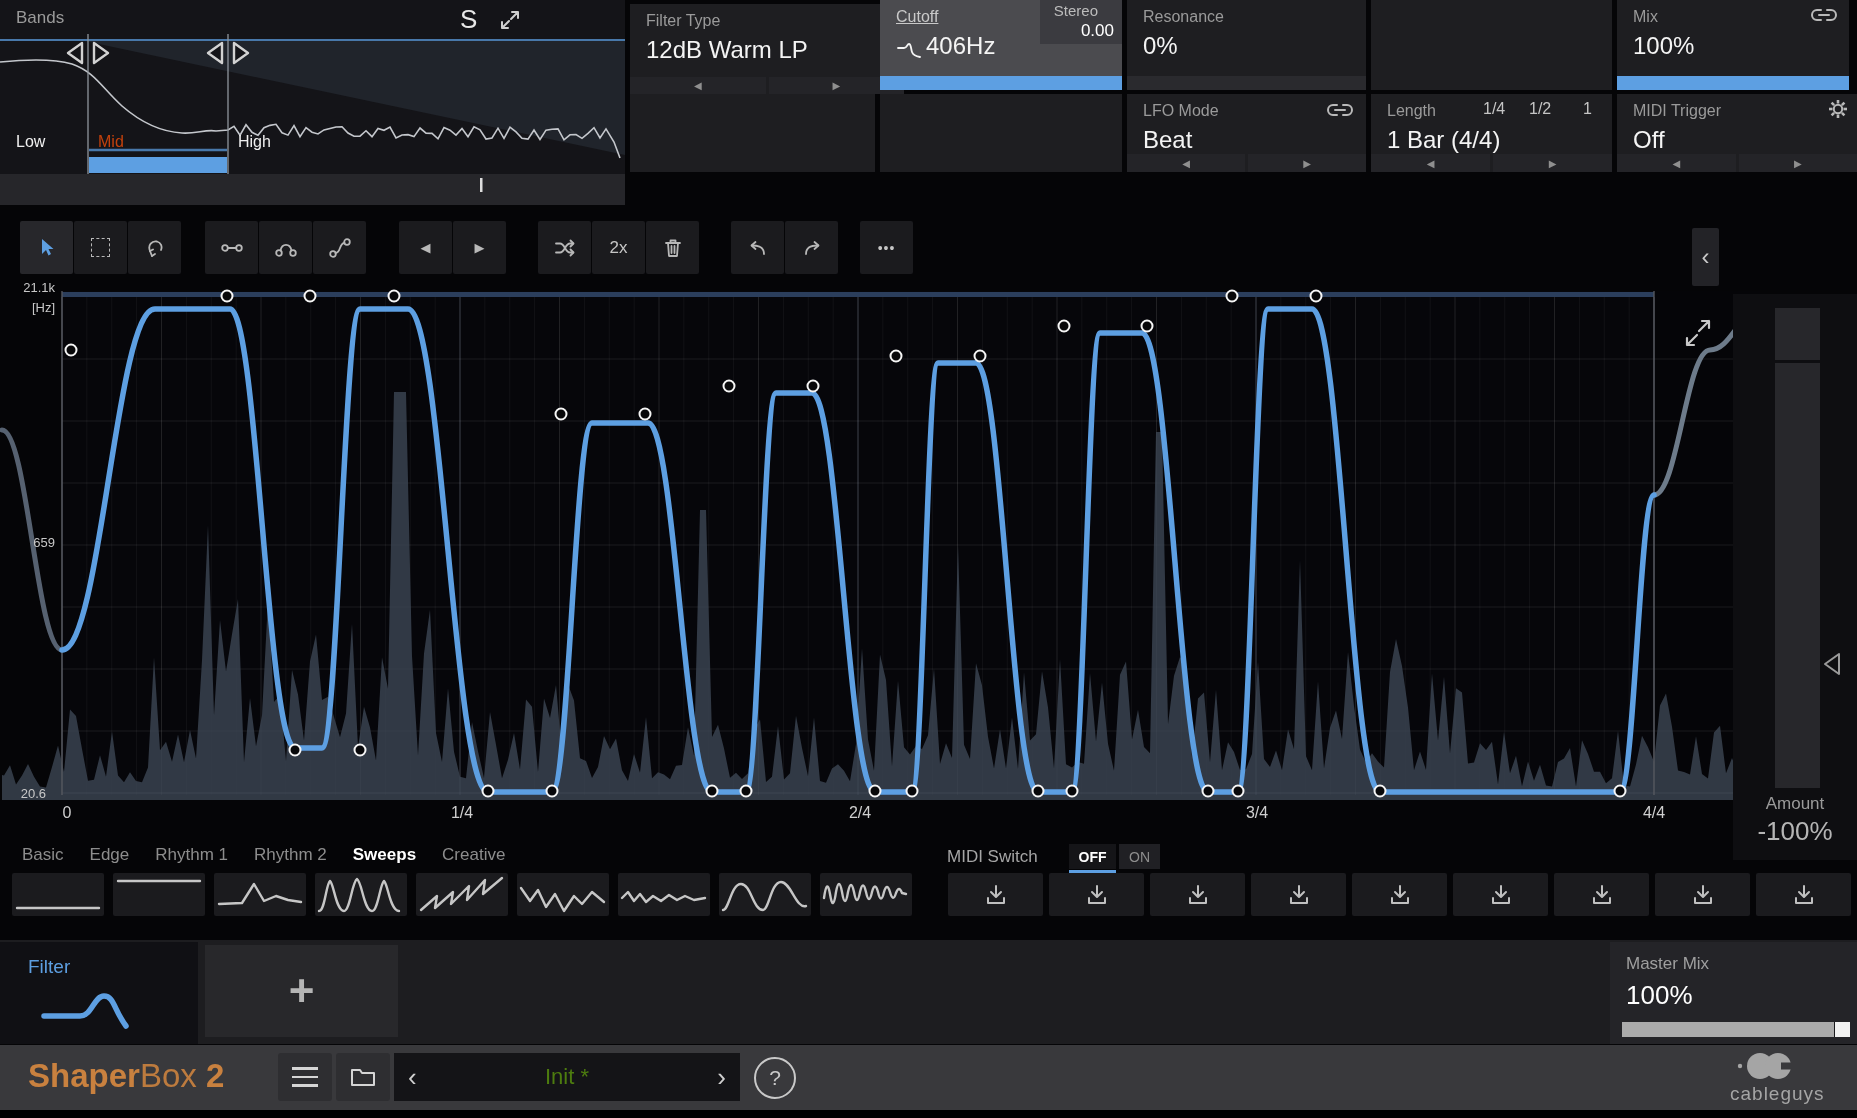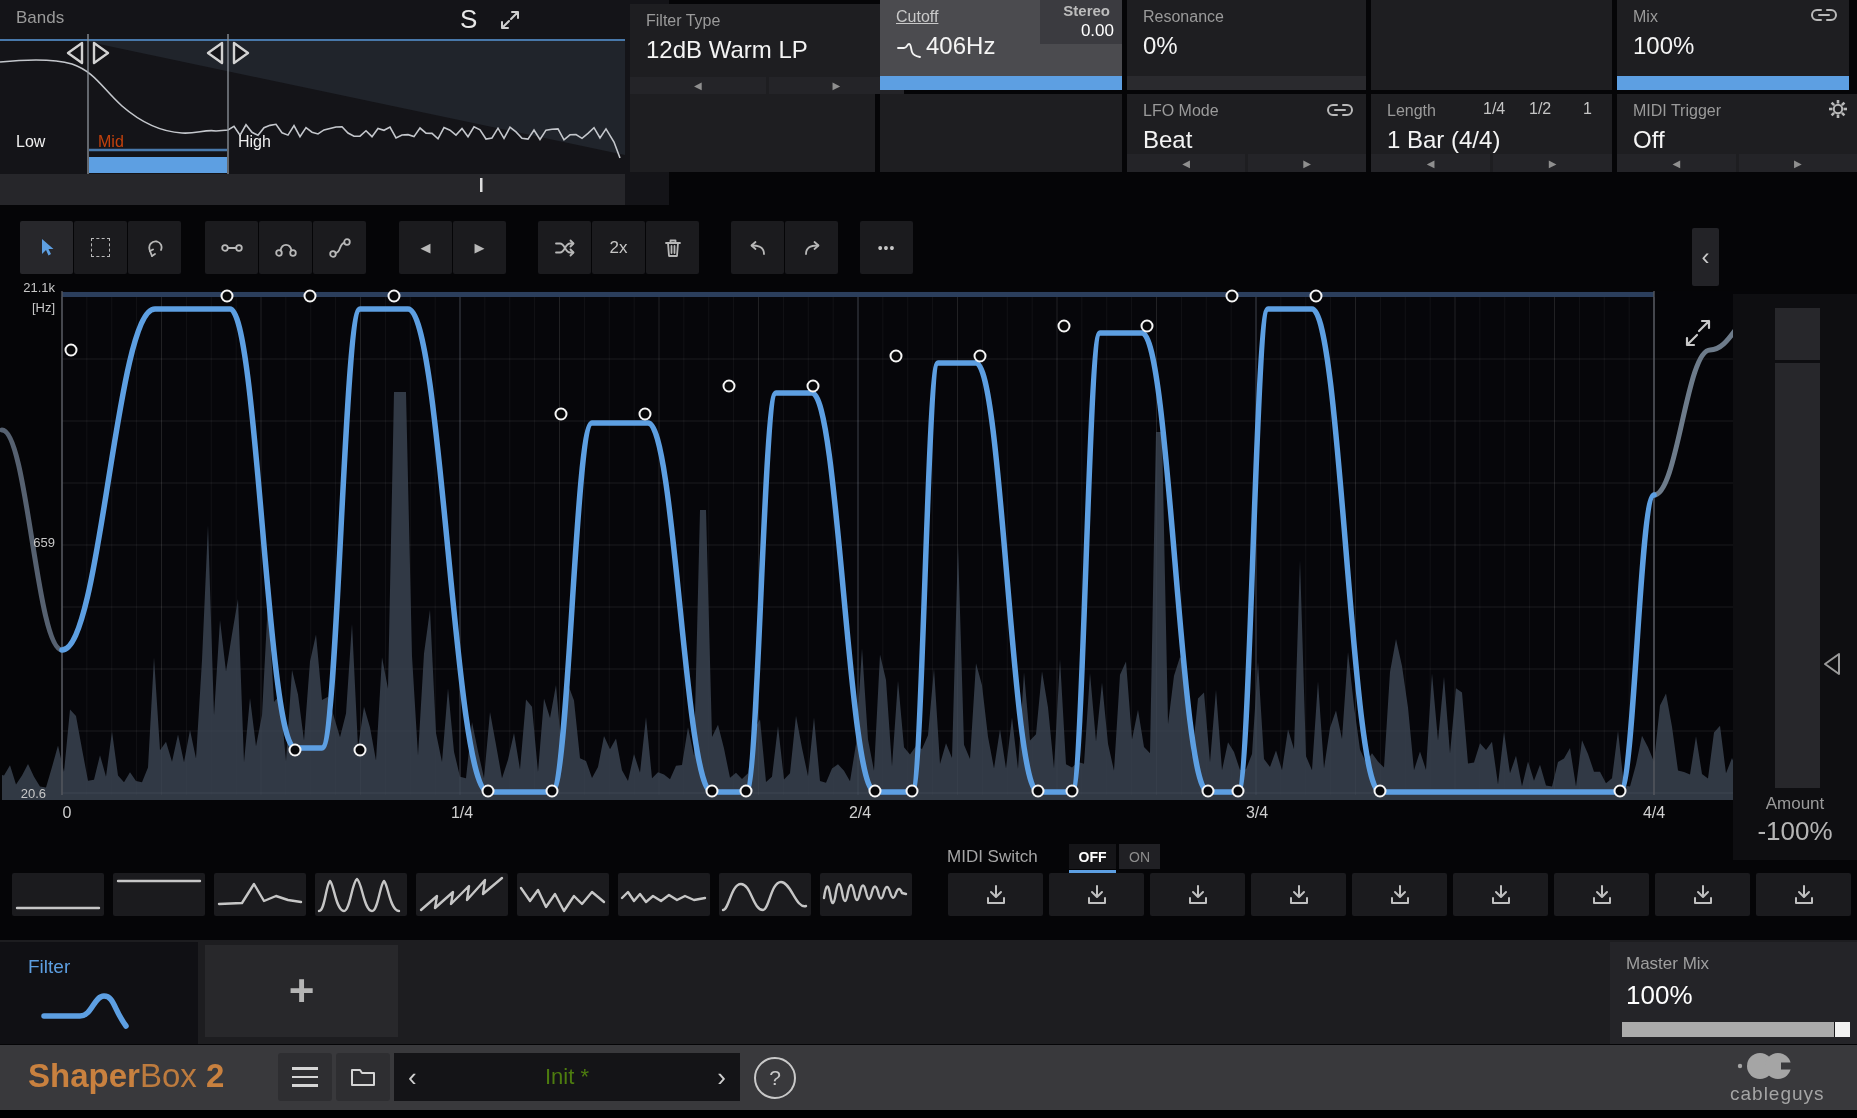--- a/index.html
+++ b/index.html
@@ -25,21 +25,21 @@
   .thumb{position:absolute;top:873px;width:92px;height:43px;background:#1b1b1e;border-radius:2px;}
   .dlbtn{position:absolute;top:873px;width:95px;height:43px;background:#1b1b1e;border-radius:2px;
         display:flex;align-items:center;justify-content:center;}
   .ql{position:absolute;top:100px;font-size:16px;color:#c5c5c5;}
 </style>
 </head>
 <body>
 
 <div id="root">
 
-  <div class="abs" style="left:0;top:0;width:625px;height:205px;background:#141418;padding-left:44px;">
+  <div class="abs" style="left:0;top:0;width:625px;height:205px;background:#141418;">
     <svg class="abs" width="625" height="205" style="left:0;top:0;">
       <polygon points="80,40 625,40 625,155" fill="#20242b"></polygon>
       <rect x="0" y="174" width="625" height="31" fill="#26262a"></rect>
       <line x1="0" y1="40" x2="625" y2="40" stroke="#4878aa" stroke-width="2"></line>
       <path id="bandspec" fill="none" stroke="#c4c7cc" stroke-width="1.6" d="M 0,62 C 30,59 55,59 72,64 C 95,72 102,88 122,106 C 145,126 165,132 182,133 C 196,134 206,129 216,131 L 228,130 L 234,126.34004401368293 L 240,135.1762181231055 L 246,124.76488848254644 L 252,132.25466592985288 L 258,135.33593289546798 L 264,127.64526877591503 L 270,125.34721263514005 L 276,124.2923543654898 L 282,132.79963526596745 L 288,135.13663204492954 L 294,125.57961210154346 L 300,136.73014846333407 L 306,127.62790974805327 L 312,132.1570087435342 L 318,133.909181932677 L 324,129.94193166428713 L 330,128.43467244534799 L 336,126.92967440640298 L 342,126.8007284460361 L 348,133.0696843590245 L 354,136.21627703687176 L 360,136.09290462125256 L 366,130.75387999383128 L 372,136.65693740607554 L 378,128.48686589657558 L 384,130.31984349656415 L 390,127.08115452207555 L 396,137.97389435379276 L 402,134.9323057625119 L 408,134.63684546045286 L 414,136.60714214189662 L 420,128.02675407358404 L 426,133.22137977149023 L 432,133.34957898882183 L 438,138.81098603533943 L 444,127.56008313846861 L 450,130.22053208733942 L 456,135.14882372972647 L 462,128.52706590506853 L 468,136.75088678579323 L 474,126.89775438369077 L 480,129.7833772933625 L 486,139.03661073615024 L 492,137.95941505973542 L 498,128.18070147261676 L 504,138.29704111230444 L 510,127.19904081490868 L 516,131.88084324808548 L 522,138.27350880634353 L 528,139.15723675135243 L 534,130.05618869071768 L 540,139.40964626400952 L 546,130.18604804806213 L 552,129.23295442148557 L 558,128.87523061967758 L 564,139.77411977666722 L 570,134.80252079745046 L 576,134.50460131475913 L 582,138.33277891323502 L 588,133.33035026985493 L 594,127.67829746787203 L 600,137.9348572421515 L 606,128.92044178525254 L 614,142 L 620,158"></path>
       <line x1="88" y1="34" x2="88" y2="174" stroke="#8f959d" stroke-width="1.3"></line>
       <line x1="228" y1="34" x2="228" y2="174" stroke="#8f959d" stroke-width="1.3"></line>
       <g stroke="#d2d2d2" stroke-width="2.4" fill="#141418" stroke-linejoin="round">
         <polygon points="82,43 68,53 82,63"></polygon>
         <polygon points="94,43 108,53 94,63"></polygon>
@@ -68,21 +68,21 @@
     <div class="pvalue">12dB Warm LP</div>
     <div class="arrowstrip" style="height:17px;">
       <div class="acell">◀</div>
       <div class="acell">▶</div>
     </div>
   </div>
 
   <div class="panel" style="left:880px;top:0;width:242px;height:90px;background:#4b4b4f;">
     <div class="plabel" style="color:#c9c9c9;text-decoration:underline;">Cutoff</div>
     <div class="abs" style="left:160px;top:0;width:82px;height:44px;background:#3b3b40;">
-      <div class="abs" style="right:12px;top:2px;font-size:15px;color:#bcbcbc;font-weight:bold;">Stereo</div>
+      <div class="abs" style="right:24px;top:2px;font-size:15px;color:#bcbcbc;">Stereo</div>
       <div class="abs" style="right:8px;top:21px;font-size:17px;color:#ffffff;">0.00</div>
     </div>
     <svg class="abs" width="26" height="20" style="left:16px;top:40px;">
       <path d="M2,8 L8,8 C11,8 11,4 13,4 C15,4 15,9 16,12 C17,15 19,16 24,17" stroke="#f4f4f4" stroke-width="1.8" fill="none" stroke-linecap="round"></path>
     </svg>
     <div class="pvalue" style="left:46px;">406Hz</div>
     <div class="bluebar"></div>
   </div>
 
   <div class="panel" style="left:1127px;top:0;width:239px;height:90px;">
@@ -367,20 +367,28 @@
     <div class="abs" style="left:42px;top:14px;width:45px;height:480px;background:#27272b;">
       <div class="abs" style="left:0;right:0;top:52px;height:3px;background:#0e0e11;"></div>
     </div>
     <svg class="abs" width="22" height="26" style="left:88px;top:357px;">
       <polygon points="18,3 4,13 18,23" fill="rgba(14,14,17,0.9)" stroke="#9a9a9a" stroke-width="2" stroke-linejoin="round"></polygon>
     </svg>
     <div class="abs" style="left:0;right:0;top:500px;text-align:center;font-size:17px;color:#9a9a9a;">Amount</div>
     <div class="abs" style="left:0;right:0;top:522px;text-align:center;font-size:26px;color:#b5b5b5;">-100%</div>
   </div>
 
+  <div class="abs" style="left:22px;top:845px;display:flex;">
+    <span class="wavetab">Basic</span>
+    <span class="wavetab">Edge</span>
+    <span class="wavetab">Rhythm 1</span>
+    <span class="wavetab">Rhythm 2</span>
+    <span class="wavetab active">Sweeps</span>
+    <span class="wavetab">Creative</span>
+  </div>
 
   <div class="abs" style="left:947px;top:847px;font-size:17px;color:#a5a5a5;">MIDI Switch</div>
   <div class="abs" style="left:1069px;top:844px;width:47px;height:25px;background:#151518;color:#ffffff;font-weight:bold;font-size:14px;display:flex;align-items:center;justify-content:center;">OFF</div>
   <div class="abs" style="left:1069px;top:870px;width:47px;height:3px;background:#5d9fe2;"></div>
   <div class="abs" style="left:1119px;top:844px;width:41px;height:25px;background:#202024;color:#8d8d8d;font-size:14px;display:flex;align-items:center;justify-content:center;">ON</div>
 
   <div id="thumb-row">
       <div class="thumb" style="left: 12px;"><svg width="92" height="43" viewBox="0 0 92 43">
           <path d="M5,35 L87,35" stroke="#c6c6c6" stroke-width="2.4" fill="none" stroke-linecap="round" stroke-linejoin="round"></path>
         </svg></div>

